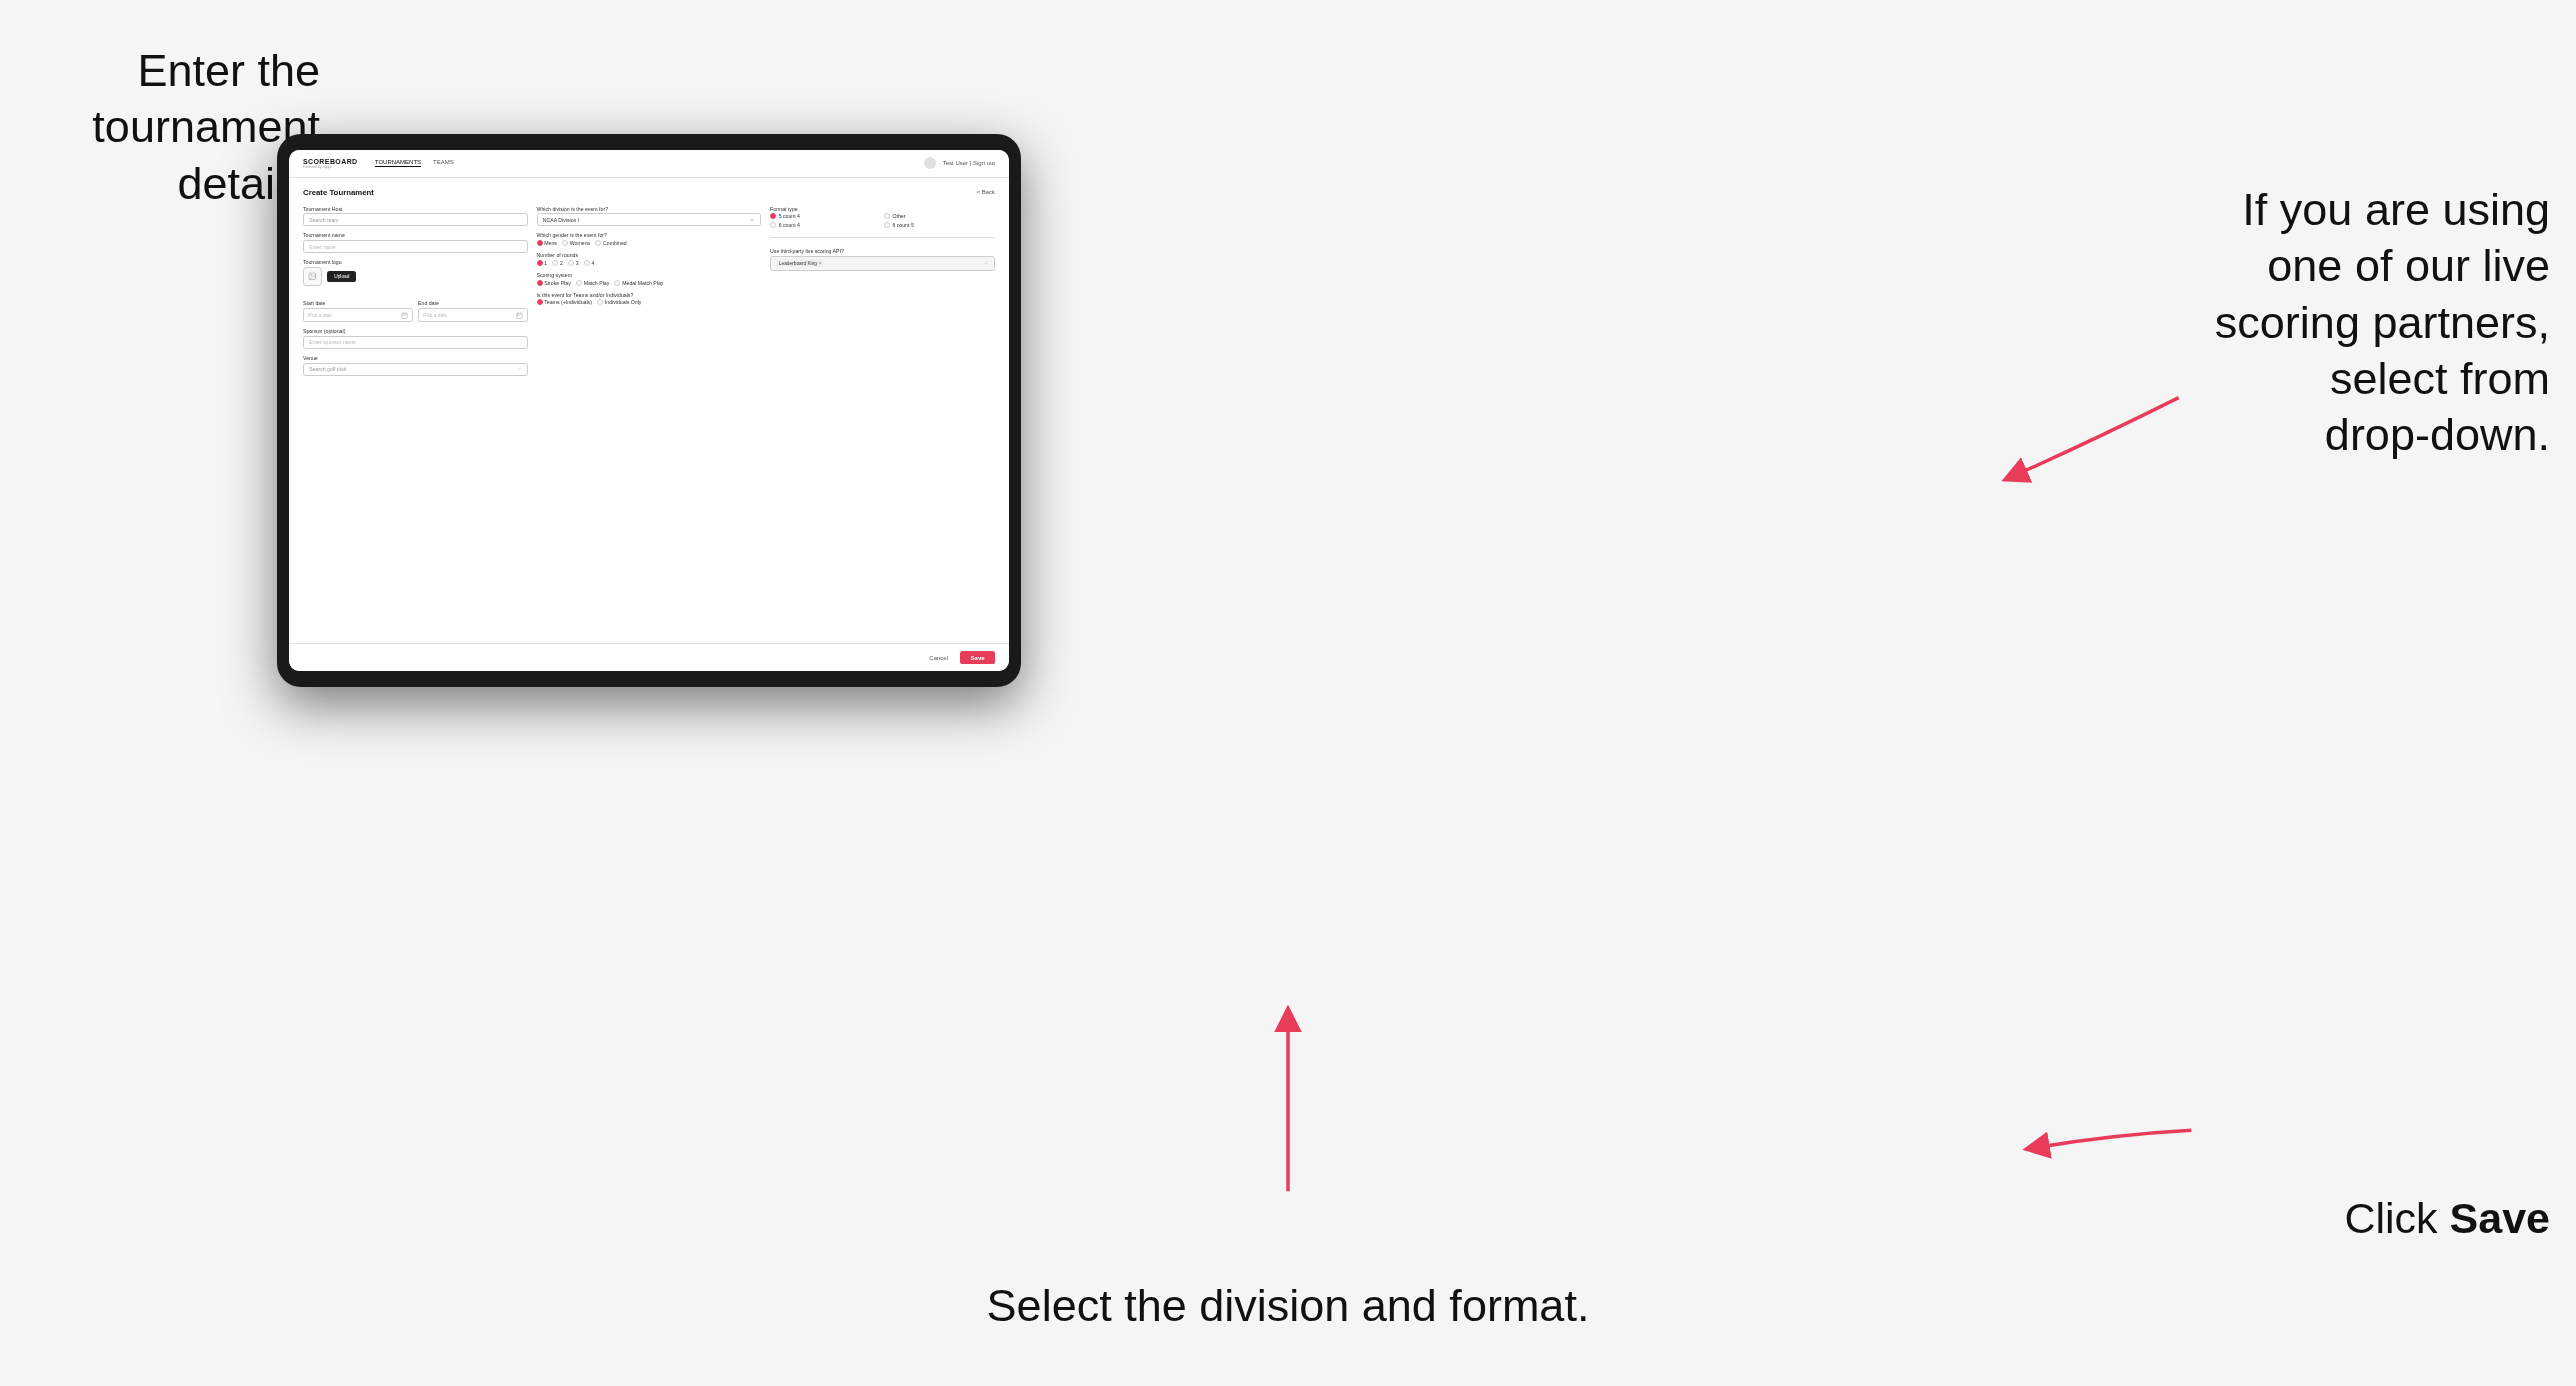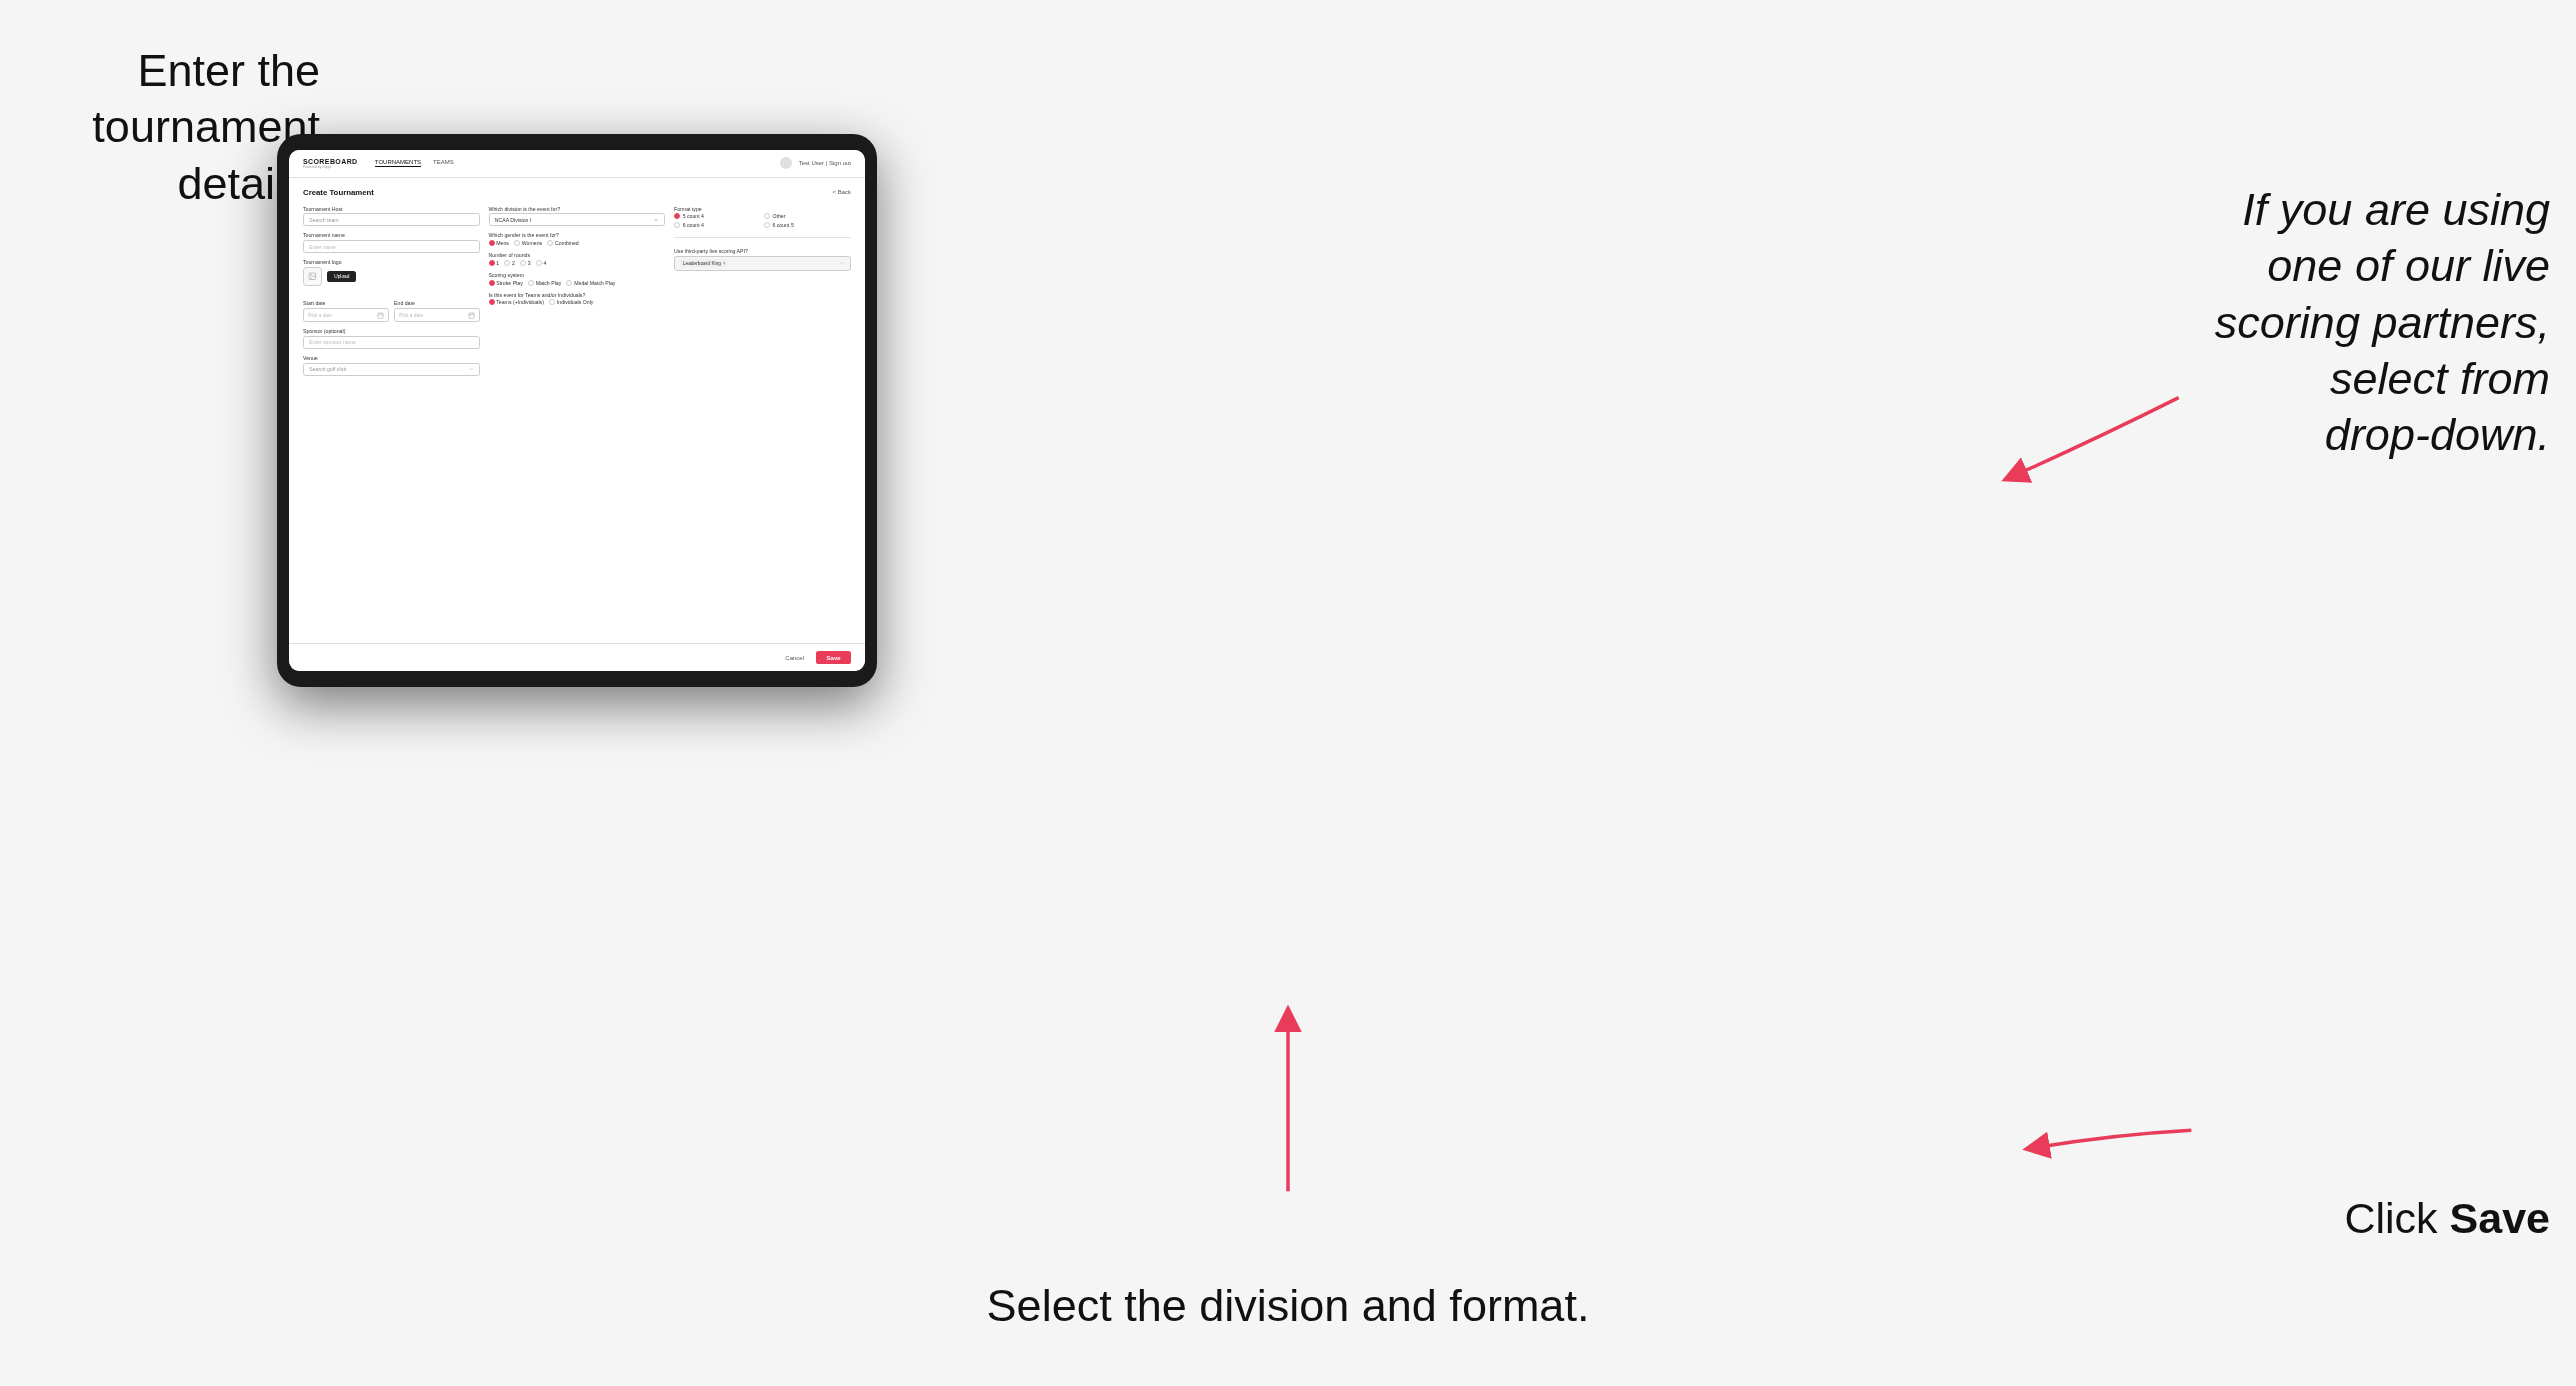--- a/index.html
+++ b/index.html
@@ -42,21 +42,21 @@
       transform: translateX(-50%);
       font-size: 45px;
       white-space: nowrap;
     }
 
     
     .tablet {
       position: absolute;
       top: 134px;
       left: 277px;
-      width: 600px;
+      width: 744px;
       height: 553px;
       background: #1a1a1a;
       border-radius: 24px;
       box-shadow: 0 17.3px 52px rgba(0,0,0,0.5);
       padding: 15.6px 12px;
     }
     .tablet-screen {
       width: 100%;
       height: 100%;
       background: #fff;
@@ -331,21 +331,21 @@
 
 <svg class="arrow" style="position:absolute; top:212px; left:285px; width:173px; height:190px;" viewBox="0 0 200 220" width="173" height="190">
   <defs>
     <marker id="arrowhead1" markerWidth="8" markerHeight="8" refX="4" refY="4" orient="auto">
       <path d="M0,0 L8,4 L0,8 Z" fill="#e83c5a"></path>
     </marker>
   </defs>
   <path d="M 20,10 Q 10,120 140,190" stroke="#e83c5a" stroke-width="4" fill="none" marker-end="url(#arrowhead1)"></path>
 </svg>
 
-<div class="annotation annotation-topright" style="white-space: pre-line; font-style: italic;">If you are using
+<div class="annotation annotation-topright" style="white-space: pre-line;">If you are using
 one of our live
 scoring partners,
 select from
 drop-down.</div>
 
 <svg class="arrow" style="position:absolute; top:389px; right:380px; width:208px; height:104px;" viewBox="0 0 240 120" width="208" height="104">
   <defs>
     <marker id="arrowhead2" markerWidth="8" markerHeight="8" refX="4" refY="4" orient="auto">
       <path d="M0,0 L8,4 L0,8 Z" fill="#e83c5a"></path>
     </marker>

